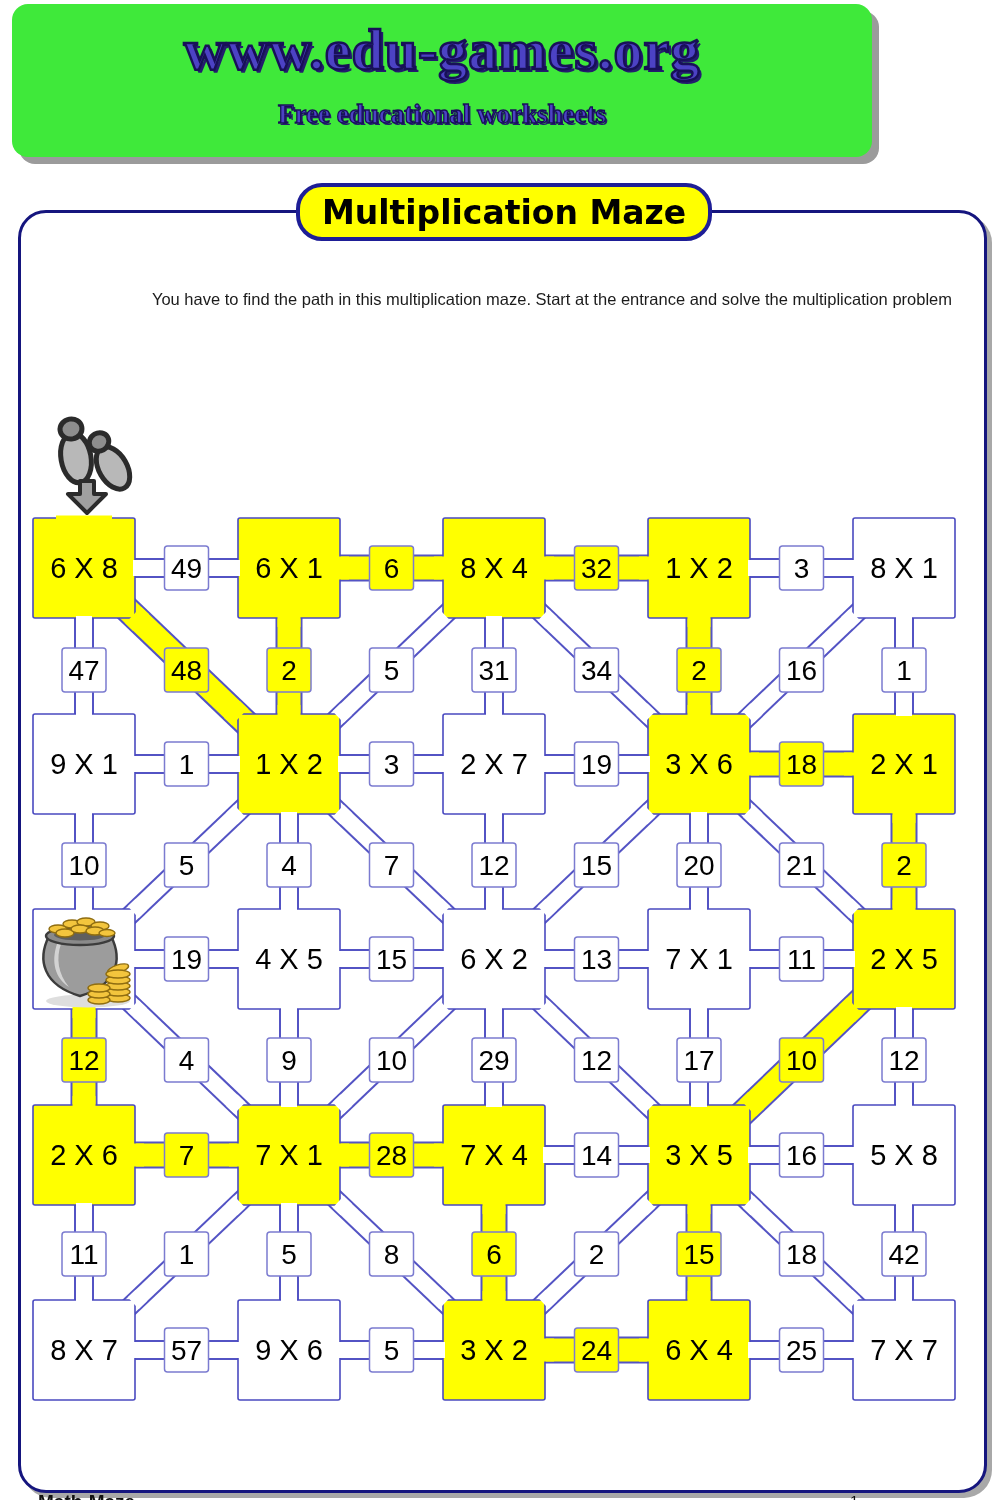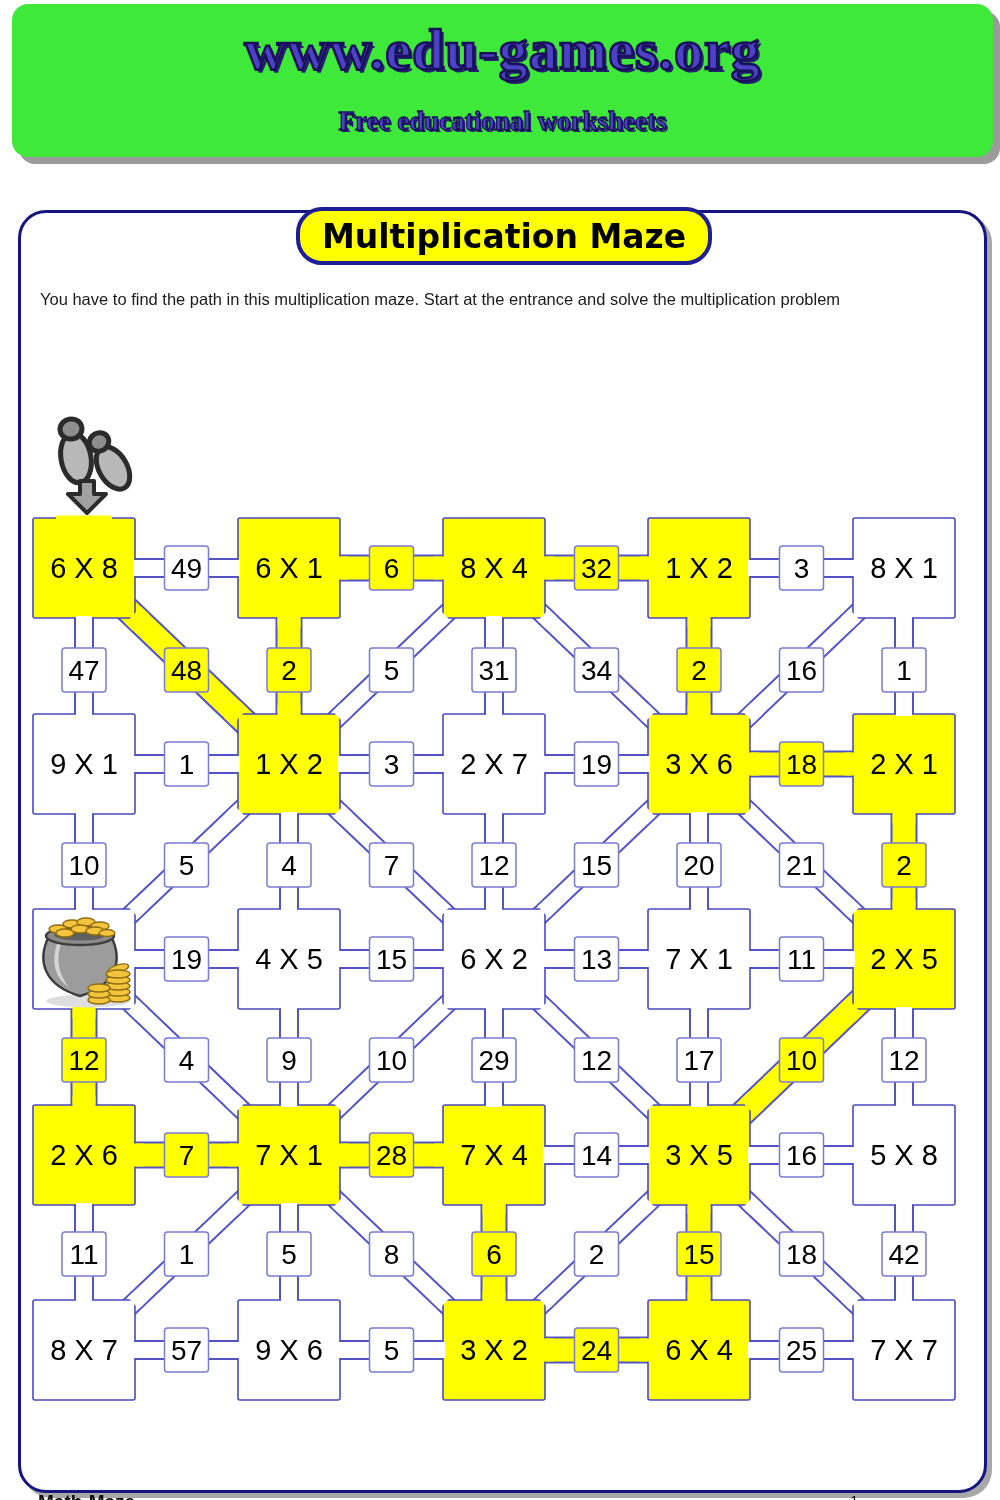--- a/index.html
+++ b/index.html
@@ -1,42 +1,42 @@
 <!DOCTYPE html>
 <html><head>
 <meta charset="utf-8">
 <style>
   html,body{margin:0;padding:0;background:#ffffff;}
   body{width:1000px;height:1500px;position:relative;overflow:hidden;
        font-family:"Liberation Sans",sans-serif;}
 
   
-  .header-box{position:absolute;left:12px;top:4px;width:981px;height:153px;
+  .header-box{position:absolute;left:12px;top:4px;width:860px;height:153px;
     background:#3fe93a;border-radius:16px;box-shadow:7px 7px 0 #9b9b9b;}
   .site-title{position:absolute;left:0;top:12px;width:100%;text-align:center;
     font-family:"Liberation Serif",serif;font-weight:bold;font-size:58px;
     color:#4c42c4;-webkit-text-stroke:2.5px #181058;
     text-shadow:3px 3px 0 #241c6e;letter-spacing:1px;}
   .site-tagline{position:absolute;left:0;top:95px;width:100%;text-align:center;
     font-family:"Liberation Serif",serif;font-weight:bold;font-size:27px;
-    color:#4c42c4;-webkit-text-stroke:1.3px #181058;text-shadow:2px 2px 0 #241c6e;margin-top:7px;}
+    color:#4c42c4;-webkit-text-stroke:1.3px #181058;text-shadow:2px 2px 0 #241c6e;}
 
   
   .title-pill{position:absolute;left:296px;top:183px;width:408px;height:50px;
     background:#ffff00;border:4px solid #1e1e96;border-radius:26px;z-index:5;
-    display:flex;align-items:center;justify-content:center;margin-top:24px;}
+    display:flex;align-items:center;justify-content:center;}
   .title-pill span{font-family:"DejaVu Sans",sans-serif;font-weight:bold;
     font-size:33px;color:#000;white-space:nowrap;}
 
   
   .main-box{position:absolute;left:18px;top:210px;width:963px;height:1277px;
     background:#ffffff;border:3.5px solid #15157e;border-radius:28px;
     box-shadow:5px 5px 0 #a8a8a8;}
 
-  .instructions{position:absolute;left:40px;top:289px;width:920px;text-align:left;
+  .instructions{position:absolute;left:32px;top:289px;width:920px;text-align:right;
     font-size:16.5px;line-height:21px;color:#1b1b1b;}
 
   
   .maze-svg{position:absolute;left:0;top:0;width:1000px;height:1500px;z-index:2;}
   .mz-label{font-family:"Liberation Sans",sans-serif;font-size:29px;fill:#000;text-anchor:middle;}
   .mz-ans{font-family:"Liberation Sans",sans-serif;font-size:28px;fill:#000;text-anchor:middle;}
 
   
   .footer-left{position:absolute;left:38px;top:1491px;font-size:19px;font-weight:bold;color:#111;}
   .footer-right{position:absolute;left:850px;top:1492px;font-size:15px;color:#111;}

